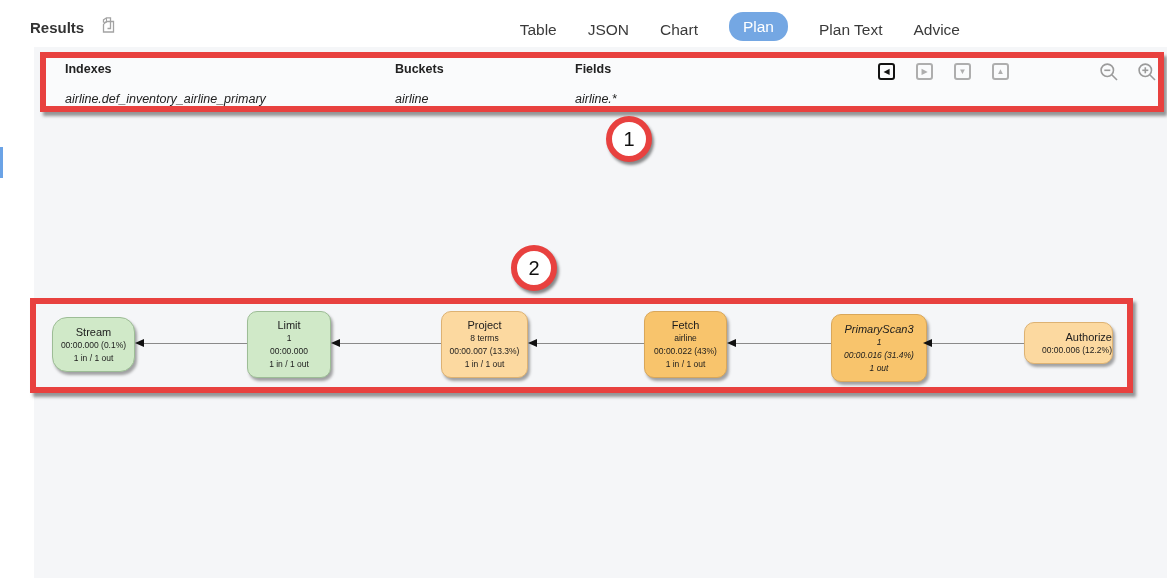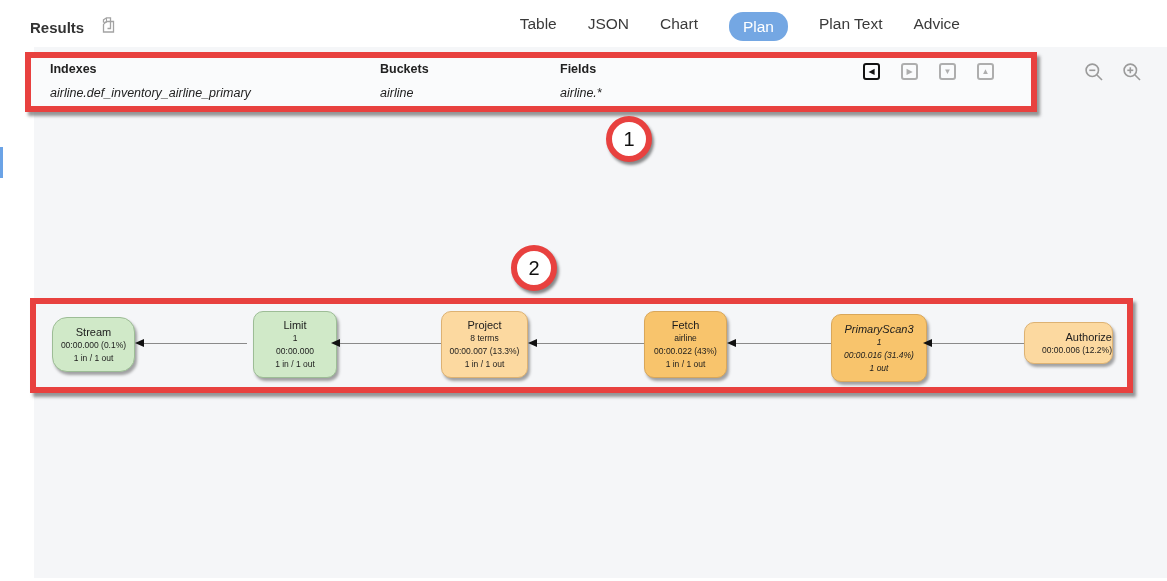--- a/index.html
+++ b/index.html
@@ -5,34 +5,34 @@
   * { margin:0; padding:0; box-sizing:border-box; }
   html,body { width:1167px; height:581px; }
   body {
     position:relative; background:#ffffff; overflow:hidden;
     font-family:"Liberation Sans","DejaVu Sans",sans-serif; color:#333;
   }
   
   .topbar { position:absolute; left:0; top:0; width:987px; height:47px; background:#fff; }
   .results-title { position:absolute; left:30px; top:19px; font-size:15px; font-weight:bold; color:#333; }
   .copy-icon { position:absolute; left:99px; top:17px; width:19px; height:19px; }
-  .tabs { position:absolute; right:27px; top:12px; display:flex; align-items:flex-start; gap:31px; font-size:15.5px; color:#3a3a3a; }
+  .tabs { position:absolute; right:27px; top:12px; display:flex; align-items:flex-end; gap:31px; font-size:15.5px; color:#3a3a3a; }
   .tab { cursor:pointer; white-space:nowrap; line-height:23px; }
   .tab.active { background:#74a7e3; color:#fff; border-radius:14px; padding:3px 14px; }
   
   .content-bg { position:absolute; left:34px; top:47px; width:1133px; height:531px; background:#f5f6f8; }
   .blue-edge { position:absolute; left:0; top:147px; width:3px; height:31px; background:#6ba3e6; }
   
   .redbox { position:absolute; border:6px solid #e8413f; box-shadow:3px 4px 3px rgba(70,70,70,0.55); }
-  .redbox.summary { left:25px; top:52px; width:1012px; height:60px; background:#fafbfc; }
+  .redbox.summary { left:40px; top:52px; width:1124px; height:60px; background:#fafbfc; }
   .redbox.diagram { left:30px; top:298px; width:1103px; height:95px; background:transparent; }
   
   .sum-col { position:absolute; top:4px; font-size:12.5px; color:#222; }
   .sum-col .lbl { font-weight:bold; }
-  .sum-col .val { font-style:italic; margin-top:10px; }
+  .sum-col .val { font-style:italic; margin-top:16px; }
   .sum-col.c0 { left:19px; } .sum-col.c1 { left:349px; } .sum-col.c2 { left:529px; }
   .orient-group { position:absolute; left:832px; top:5px; display:flex; gap:21px; }
   .orient-btn {
     width:17px; height:17px; border:2px solid #aeaeae; border-radius:3px;
     display:flex; align-items:center; justify-content:center;
     font-size:8px; color:#aeaeae; cursor:pointer; line-height:1;
   }
   .orient-btn.active { border-color:#121212; color:#121212; }
   .zoom-group { position:absolute; left:1053px; top:4px; display:flex; gap:17px; }
   .zoom-btn { width:21px; height:21px; cursor:pointer; }
@@ -51,21 +51,21 @@
     box-shadow:2px 3px 3px rgba(0,0,0,0.35);
     display:flex; flex-direction:column; justify-content:center;
     text-align:center; color:#1c1c1c; cursor:pointer;
   }
   .node .title { font-size:11px; line-height:14px; }
   .node .line  { font-size:8.5px; line-height:13px; }
   .node.green  { background:#d0e9c8; border-color:#9dbd96; }
   .node.olight { background:#fcd9a0; border-color:#ddb273; }
   .node.odark  { background:#f8c46c; border-color:#d9a75a; }
   .node.n-stream  { left:52px;  top:317px; width:83px; height:55px;border-radius:15px; }
-  .node.n-limit   { left:247px; top:311px; width:84px; height:67px;margin-left:6px; }
+  .node.n-limit   { left:247px; top:311px; width:84px; height:67px; }
   .node.n-project { left:441px; top:311px; width:87px; height:67px; }
   .node.n-fetch   { left:644px; top:311px; width:83px; height:67px;text-align:center; }
   .node.n-pscan   { left:831px; top:314px; width:96px; height:68px;font-style:italic; }
   .node.n-auth    { left:1024px;top:322px; width:89px; height:42px;align-items:flex-end; }
   
   .edge { position:absolute; top:343px; height:1px; background:#8a8a8a; }
   .edge::before {
     content:""; position:absolute; left:-9px; top:-4px;
     border-top:4.5px solid transparent; border-bottom:4.5px solid transparent;
     border-right:9px solid #111;

